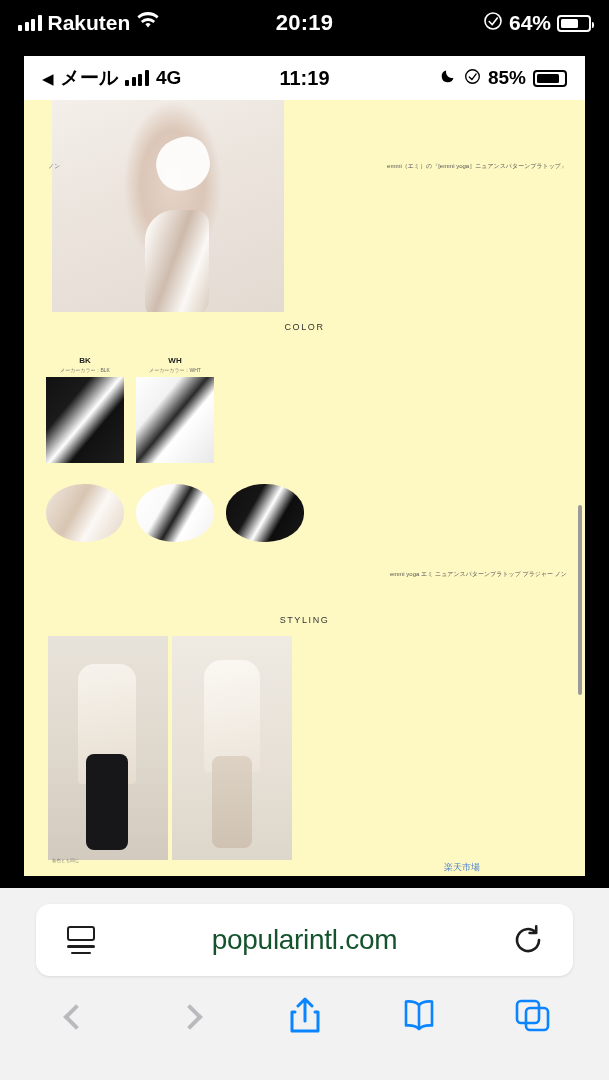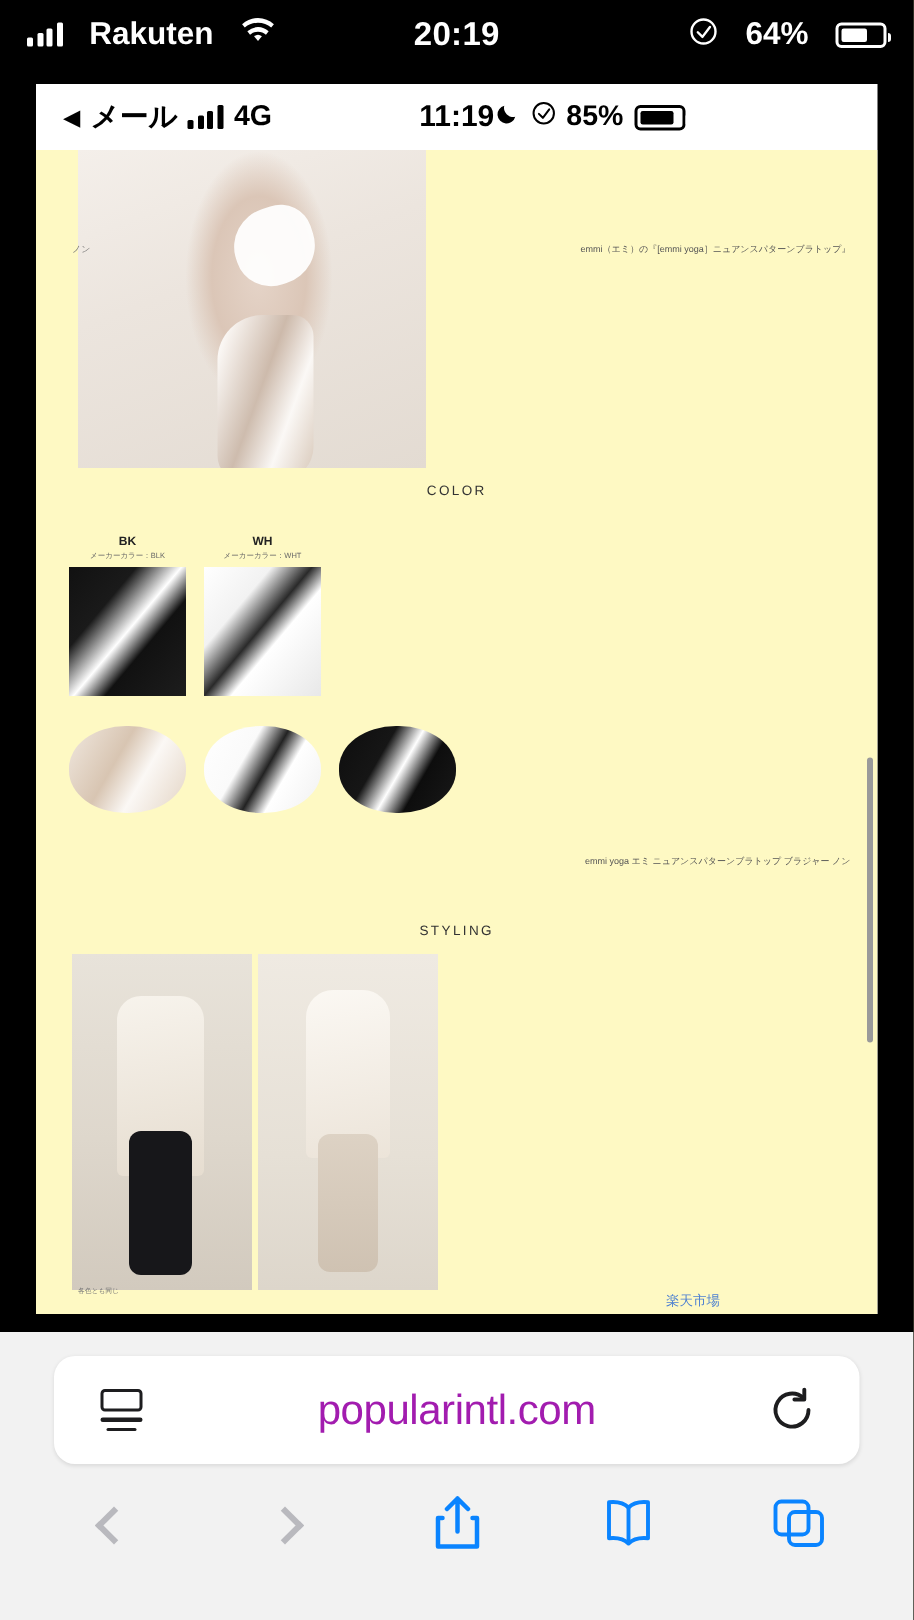--- a/index.html
+++ b/index.html
@@ -22,21 +22,21 @@
     height: 46px;
     display: flex;
     align-items: center;
     padding: 0 18px;
     color: #fff;
     flex: 0 0 auto;
   }
   .outer-left, .outer-right {
     display: flex;
     align-items: center;
-    gap: 18px;
+    gap: 6px;
     flex: 1;
   }
   .outer-right { justify-content: flex-end; }
   .outer-center {
     font-size: 22px;
     font-weight: 700;
     letter-spacing: 0.2px;
   }
   .carrier {
     font-size: 21px;
@@ -90,21 +90,21 @@
   .inner-status {
     height: 44px;
     display: flex;
     align-items: center;
     padding: 0 18px;
     color: #000;
   }
   .inner-left, .inner-right {
     display: flex; align-items: center; gap: 7px; flex: 1;
   }
-  .inner-right { justify-content: flex-start; }
+  .inner-right { justify-content: flex-end; }
   .back-arrow {
     font-size: 15px;
     line-height: 1;
   }
   .inner-mail { font-size: 19px; font-weight: 600; }
   .signal-bars.dark i { background: #000; }
   .inner-net { font-size: 19px; font-weight: 600; }
   .inner-time {
     font-size: 20px; font-weight: 700;
   }
@@ -326,21 +326,21 @@
     border-radius: 3px;
   }
   .aa-icon .ln {
     width: 28px; height: 2.5px; background: #1d1d1f; border-radius: 2px;
   }
   .aa-icon .ln.short { width: 20px; }
   .url-text {
     flex: 1;
     text-align: center;
     font-size: 28px;
-    color: #a21caf;
+    color: #14532d;
     letter-spacing: -0.3px;
   }
   .reload-icon {
     width: 42px;
     display: flex;
     justify-content: center;
     color: #1d1d1f;
   }
   .toolbar {
     margin-top: 18px;

